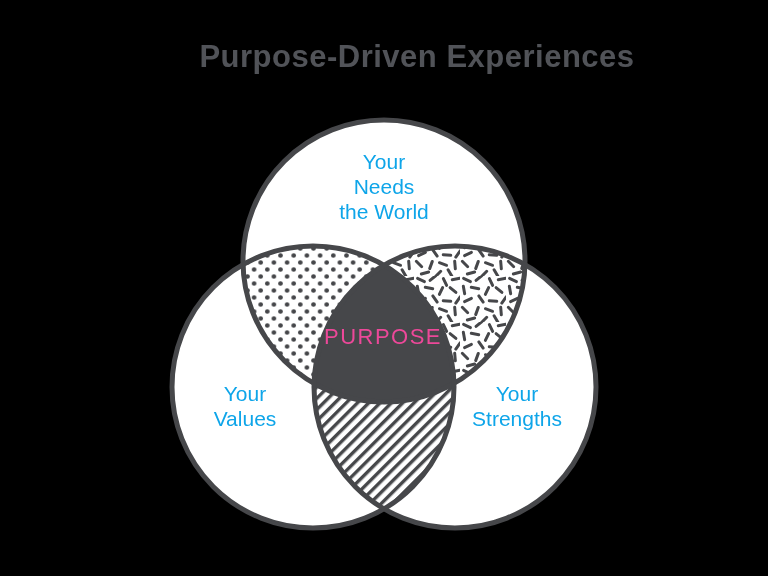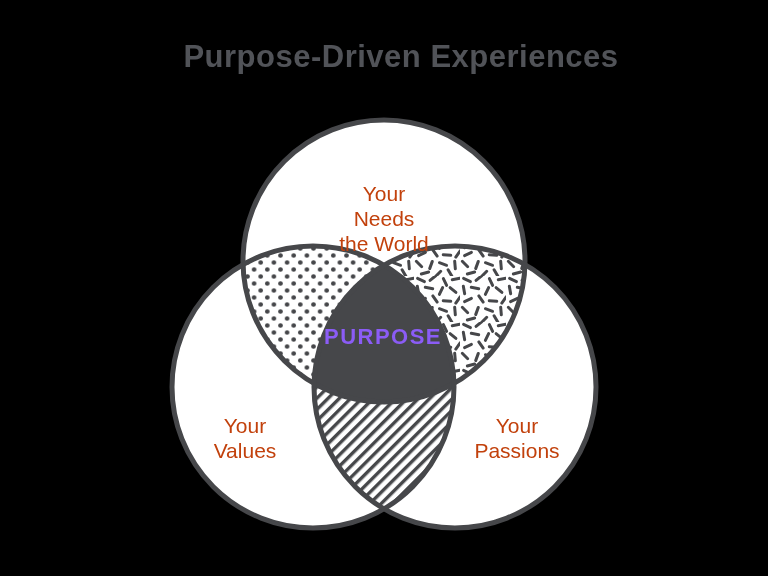--- a/index.html
+++ b/index.html
@@ -15,53 +15,52 @@
     overflow: hidden;
     font-family: "Liberation Sans", sans-serif;
   }
   .venn-svg {
     position: absolute;
     left: 0;
     top: 0;
   }
   .page-title {
     position: absolute;
-    left: 401px;
+    left: 417px;
     top: 57px;
     transform: translate(-50%, -50%);
     font-size: 31px;
     font-weight: 700;
     letter-spacing: 0.5px;
     color: #515358;
     white-space: nowrap;
   }
   .circle-label {
     position: absolute;
     transform: translate(-50%, -50%);
     text-align: center;
-    color: #c2410c;
+    color: #0ea5e9;
     font-size: 21px;
     line-height: 25px;
     font-weight: 400;
     white-space: nowrap;
-    margin-top: 32px;
   }
   .circle-label span { display: block; }
   .label-top    { left: 384px; top: 186px; }
   .label-left   { left: 245px; top: 406px; }
   .label-right  { left: 517px; top: 406px; }
   .purpose-label {
     position: absolute;
     left: 383px;
     top: 337px;
     transform: translate(-50%, -50%);
-    color: #8b5cf6;
+    color: #ec4899;
     font-size: 22px;
     letter-spacing: 1.5px;
-    font-weight: 700;
+    font-weight: 400;
     white-space: nowrap;
   }
 </style>
 </head>
 <body>
 
 <div class="stage">
 
   <svg class="venn-svg" width="768" height="576" viewBox="0 0 768 576">
     <defs>
@@ -141,18 +140,18 @@
     <span>the World</span>
   </div>
 
   <div class="circle-label label-left">
     <span>Your</span>
     <span>Values</span>
   </div>
 
   <div class="circle-label label-right">
     <span>Your</span>
-    <span>Passions</span>
+    <span>Strengths</span>
   </div>
 
   <div class="purpose-label">PURPOSE</div>
 
 </div>
 
 </body></html>

